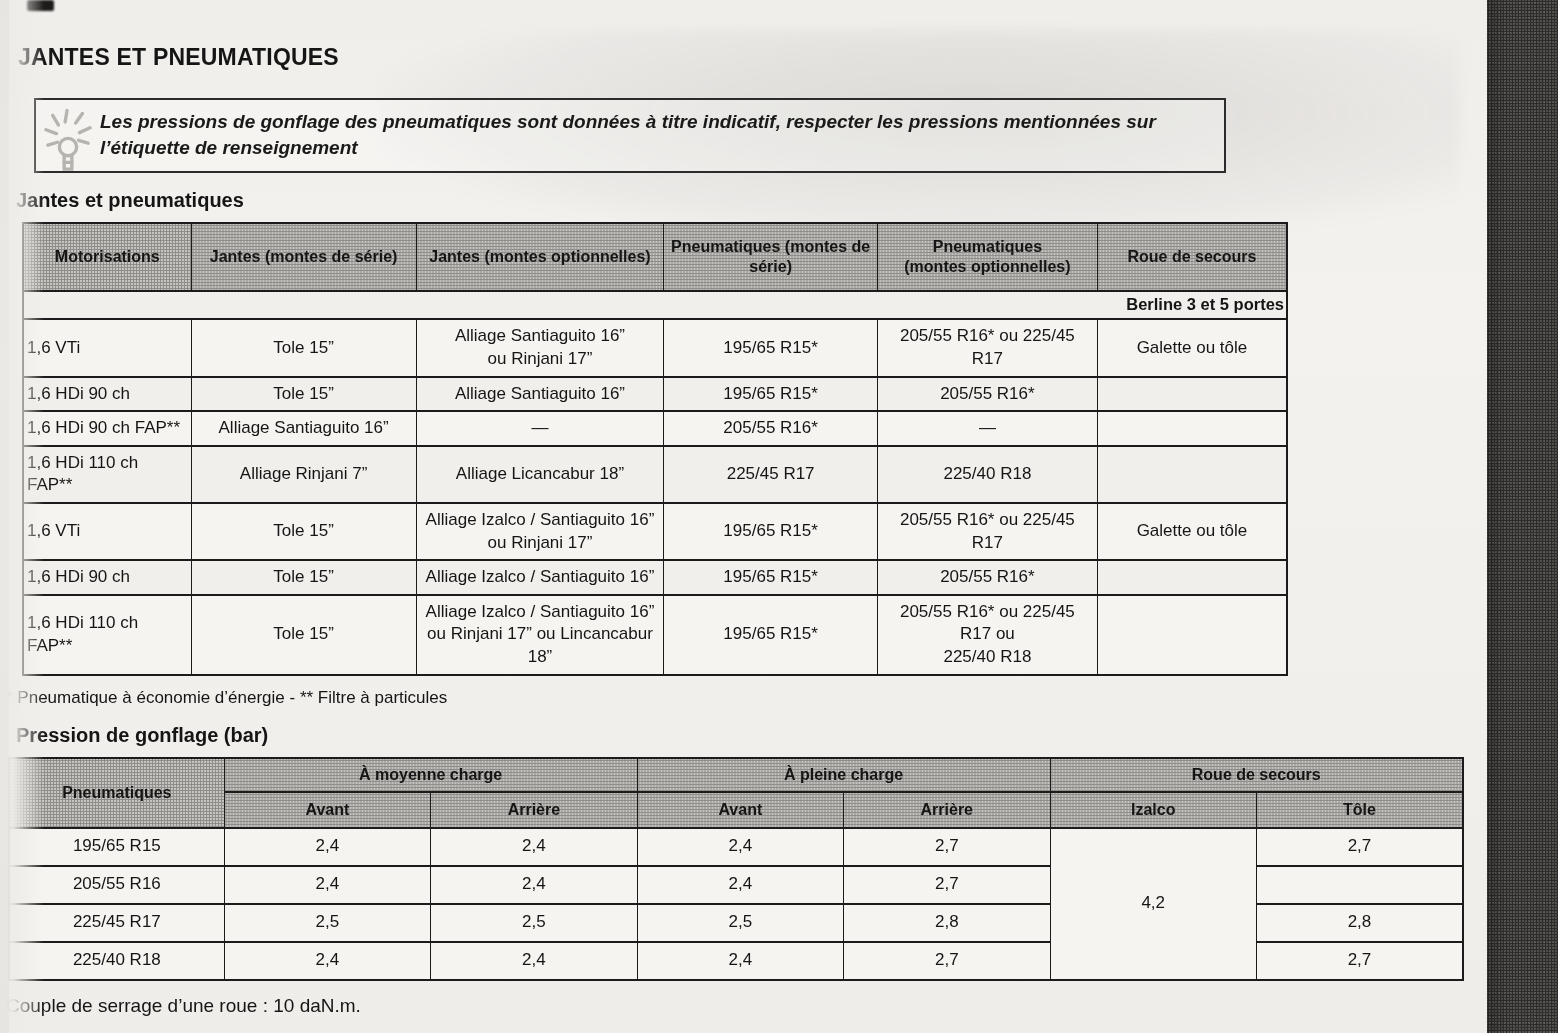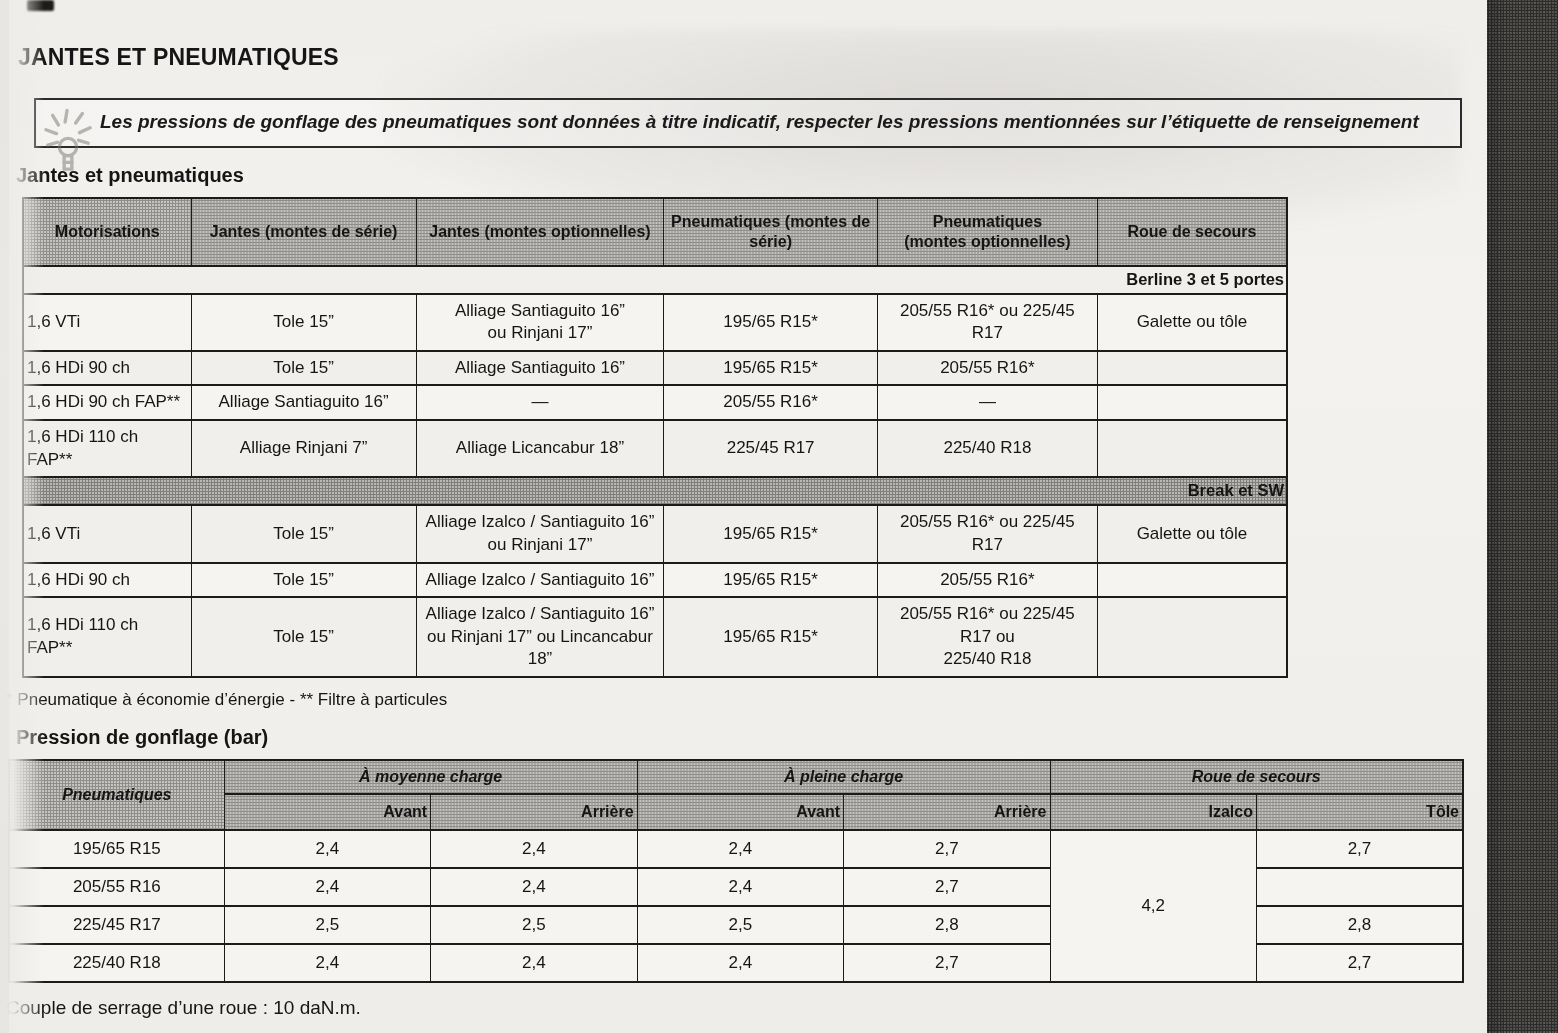--- a/index.html
+++ b/index.html
@@ -42,21 +42,21 @@
     background:linear-gradient(90deg, rgba(238,236,232,.95) 30%, rgba(238,236,232,0) 100%);
   }
   .content{position:absolute;left:14px;top:0;width:1452px;}
 
   .page-title{
     font-size:23px;font-weight:bold;margin:44px 0 0 4px;letter-spacing:.2px;
   }
 
   .note-box{
     position:relative;box-sizing:border-box;
-    margin:27px 0 0 20px;width:1428px;
+    margin:27px 0 0 20px;width:1192px;
     border:2px solid #2b2b2b;
     padding:9px 14px 11px 64px;
     background:rgba(255,255,255,0.25);
   }
   .note-line{
     font-style:italic;font-weight:600;font-size:19px;line-height:1.35;
     color:#1a1a1a;
   }
   .bulb-icon{position:absolute;left:8px;top:8px;width:48px;height:80px;opacity:.5;}
 
@@ -83,22 +83,22 @@
     padding:5px 6px;background:#f6f4f1;white-space:pre-line;line-height:1.33;
   }
   .wheels-table tbody tr:nth-child(odd) td{background:#f1efeb;}
   td.motor{text-align:left;padding-left:3px;}
   td.band{
     background-color:#bab8b4;
     background-image:radial-gradient(rgba(70,68,65,.5) 1px, transparent 1.15px);
     background-size:3px 3px;
     font-weight:bold;font-size:16.5px;padding:2px;height:22px;text-align:right;
   }
-  .pressure-table thead tr:nth-child(1) th{height:24px;font-style:italic;}
-  .pressure-table thead tr:nth-child(2) th{height:26px;text-align:right;}
+  .pressure-table thead tr:nth-child(1) th{height:24px;}
+  .pressure-table thead tr:nth-child(2) th{height:26px;}
   .pressure-table td{height:26px;}
 
   .footnote{font-size:17px;margin:12px 0 0 -8px;}
   .torque-note{font-size:19px;margin:14px 0 0 -8px;}
 </style>
 </head>
 <body>
 
 <div class="page">
   <div class="ghost-smudge"></div>
@@ -183,23 +183,20 @@
           </tr>
           <tr>
             <td class="motor">1,6 HDi 110 ch FAP**</td>
             <td>Alliage Rinjani 7”</td>
             <td>Alliage Licancabur 18”</td>
             <td>225/45 R17</td>
             <td>225/40 R18</td>
             <td></td>
           </tr>
           <tr>
-            <td class="band" colspan="6">Break et SW</td>
-          </tr>
-          <tr>
             <td class="motor">1,6 VTi</td>
             <td>Tole 15”</td>
             <td>Alliage Izalco / Santiaguito 16”
 ou Rinjani 17”</td>
             <td>195/65 R15*</td>
             <td>205/55 R16* ou 225/45 R17</td>
             <td>Galette ou tôle</td>
           </tr>
           <tr>
             <td class="motor">1,6 HDi 90 ch</td>

